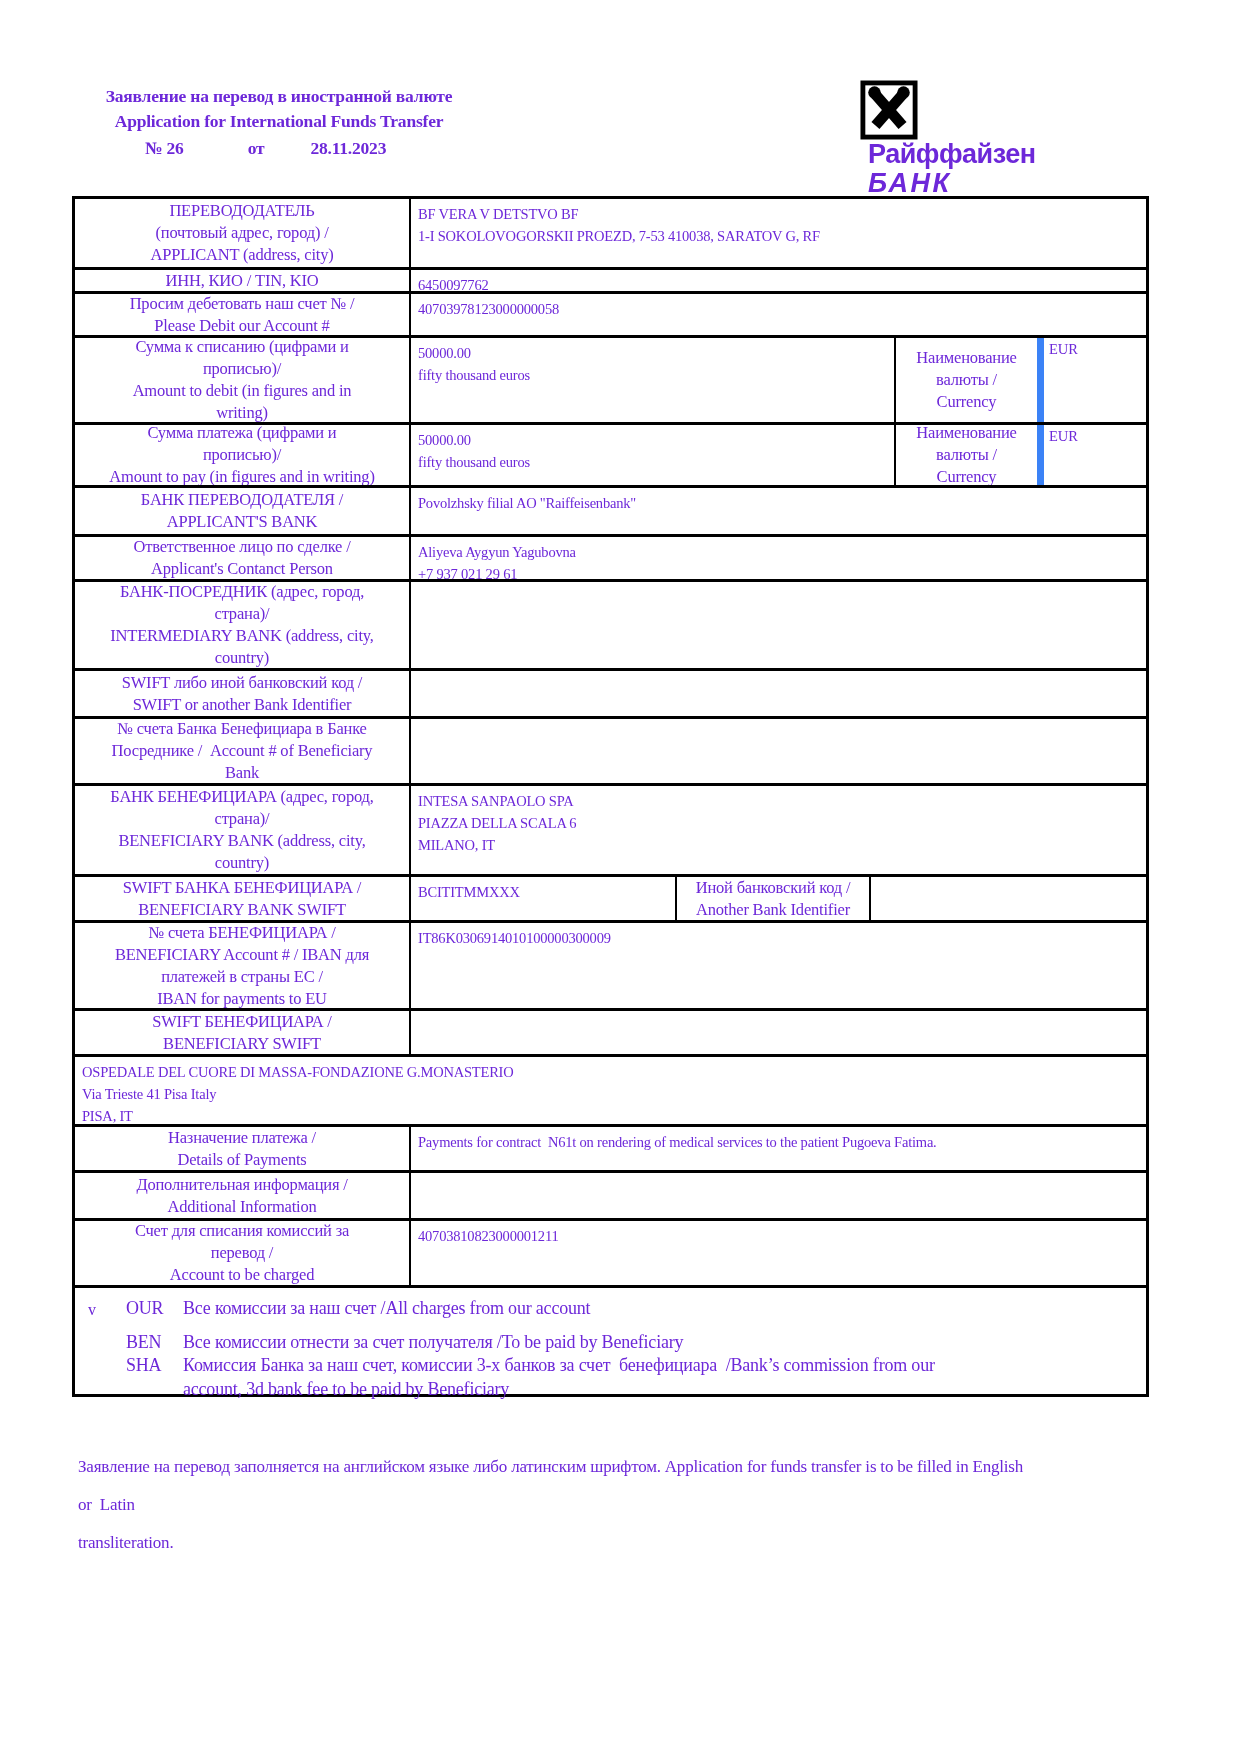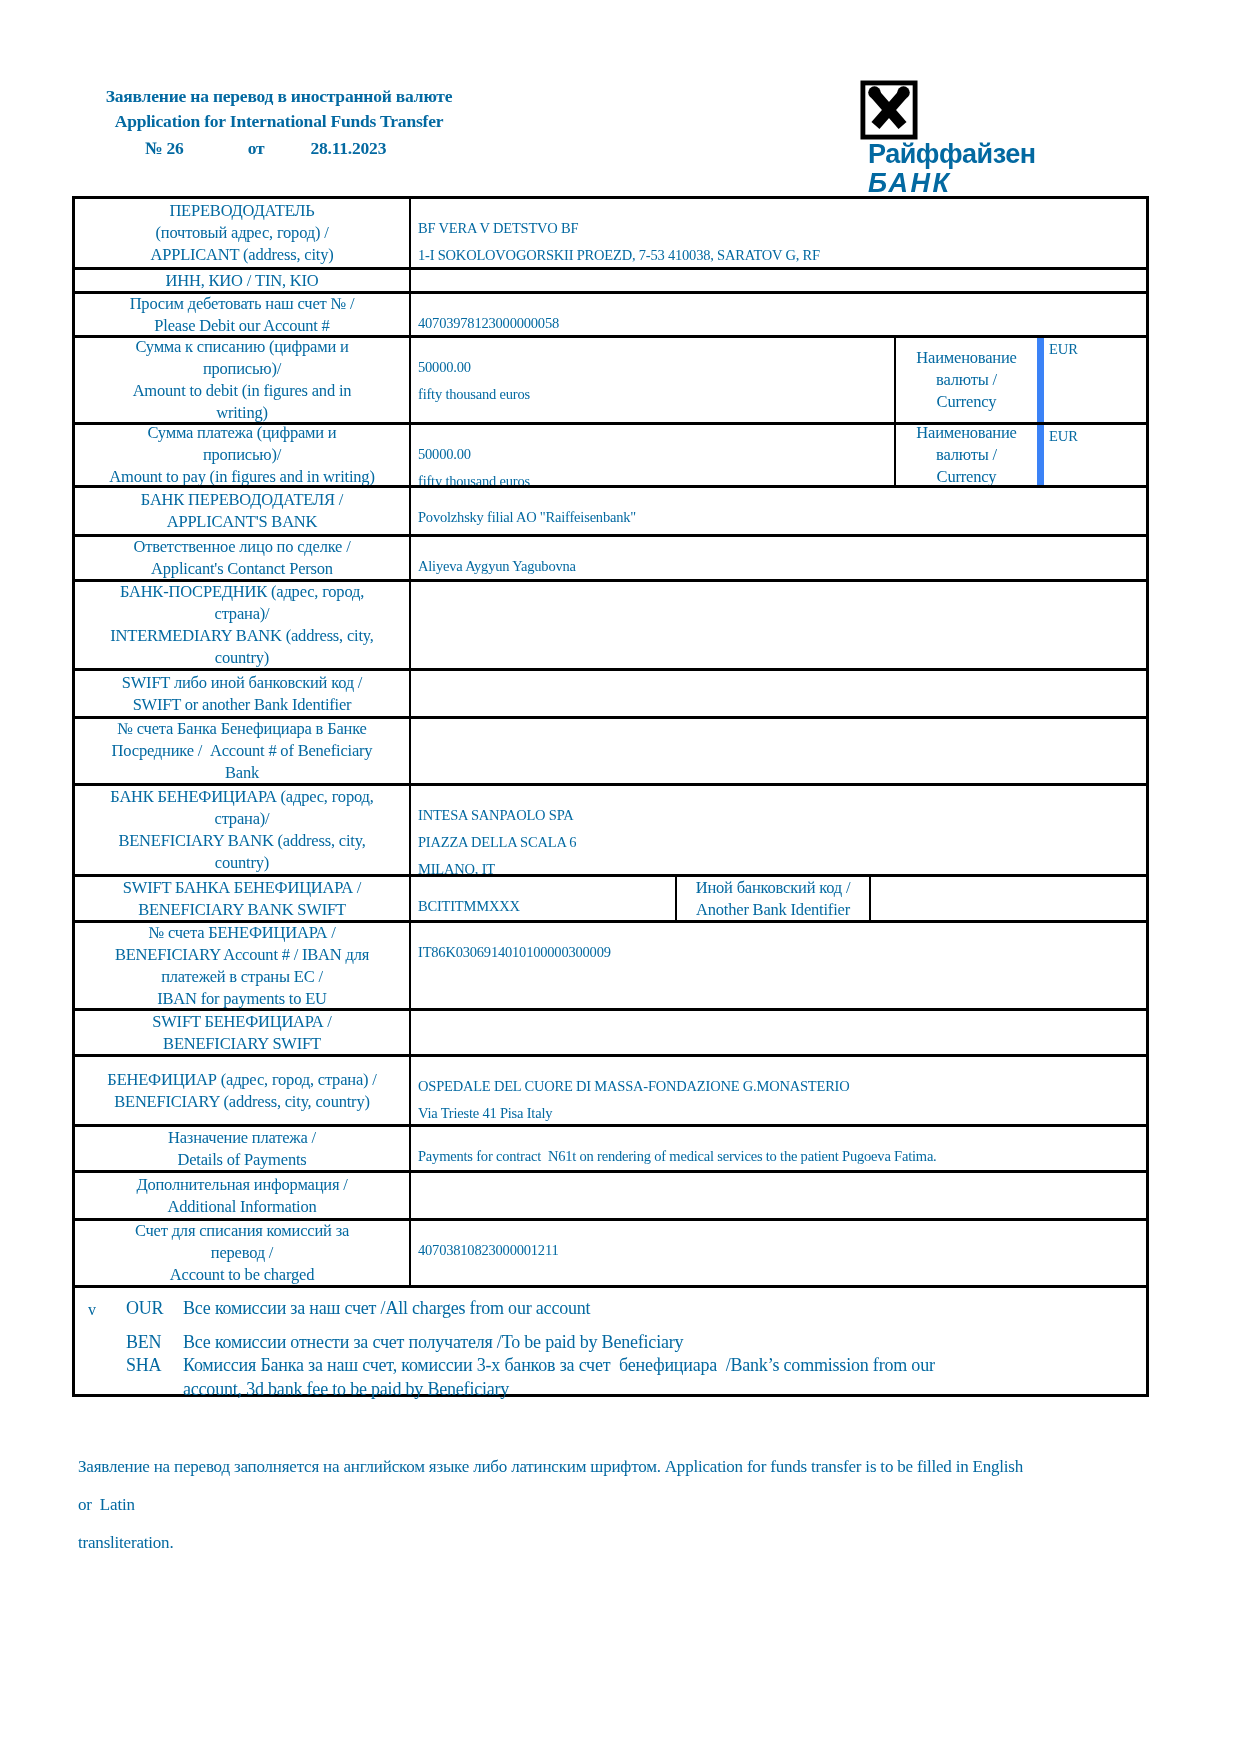--- a/index.html
+++ b/index.html
@@ -1,18 +1,18 @@
 <!DOCTYPE html>
 <html><head>
 <meta charset="utf-8">
 <style>
   html,body { margin:0; padding:0; background:#ffffff; }
   .page {
     position:relative; width:1240px; height:1755px; background:#ffffff;
-    color:#0369a1; font-family:"Liberation Serif", serif; overflow:hidden;
+    color:#6d28d9; font-family:"Liberation Serif", serif; overflow:hidden;
   }
 
   
   .title-block {
     position:absolute; left:90px; top:84px; width:378px;
     text-align:center; font-weight:700; font-size:17.5px; line-height:25px;
     letter-spacing:-0.2px;
   }
   .title-line3 {
     position:absolute; left:90px; top:138px; width:378px;
@@ -38,21 +38,21 @@
   .row { display:flex; border-top:3px solid #000; box-sizing:border-box; }
   .row.first { border-top:none;justify-content:space-between; }
   .cell { box-sizing:border-box; white-space:pre-wrap; overflow:hidden; }
   .label {
     width:336px; border-right:2px solid #000;
     display:flex; flex-direction:column; justify-content:center;
     text-align:center; font-size:16.5px; line-height:22px;
     padding:1px 5px; letter-spacing:-0.2px;
   }
   .value {
-    flex:1; font-size:14.5px; line-height:27px; padding:16px 6px 0 7px;
+    flex:1; font-size:14.5px; line-height:22px; padding:4px 6px 0 7px;
     letter-spacing:-0.2px;
   }
   .cur-label {
     width:143px; border-left:2px solid #000;
     display:flex; flex-direction:column; justify-content:center;
     text-align:center; font-size:16.5px; line-height:22px; letter-spacing:-0.2px;
   }
   .cur-value {
     width:109px; border-left:7px solid #3b82f6;
     font-size:14.5px; line-height:19.5px; padding:2px 2px 0 5px;
@@ -216,22 +216,20 @@
       <div class="cell value">IT86K0306914010100000300009</div>
     </div>
 
     <div class="row" style="height:46px">
       <div class="cell label">SWIFT БЕНЕФИЦИАРА /
 BENEFICIARY SWIFT</div>
       <div class="cell value"></div>
     </div>
 
     <div class="row" style="height:70px">
-      <div class="cell label">БЕНЕФИЦИАР (адрес, город, страна) /
-BENEFICIARY (address, city, country)</div>
       <div class="cell value">OSPEDALE DEL CUORE DI MASSA-FONDAZIONE G.MONASTERIO
 Via Trieste 41 Pisa Italy
 PISA, IT</div>
     </div>
 
     <div class="row" style="height:46px">
       <div class="cell label">Назначение платежа /
 Details of Payments</div>
       <div class="cell value">Payments for contract  N61t on rendering of medical services to the patient Pugoeva Fatima.</div>
     </div>

